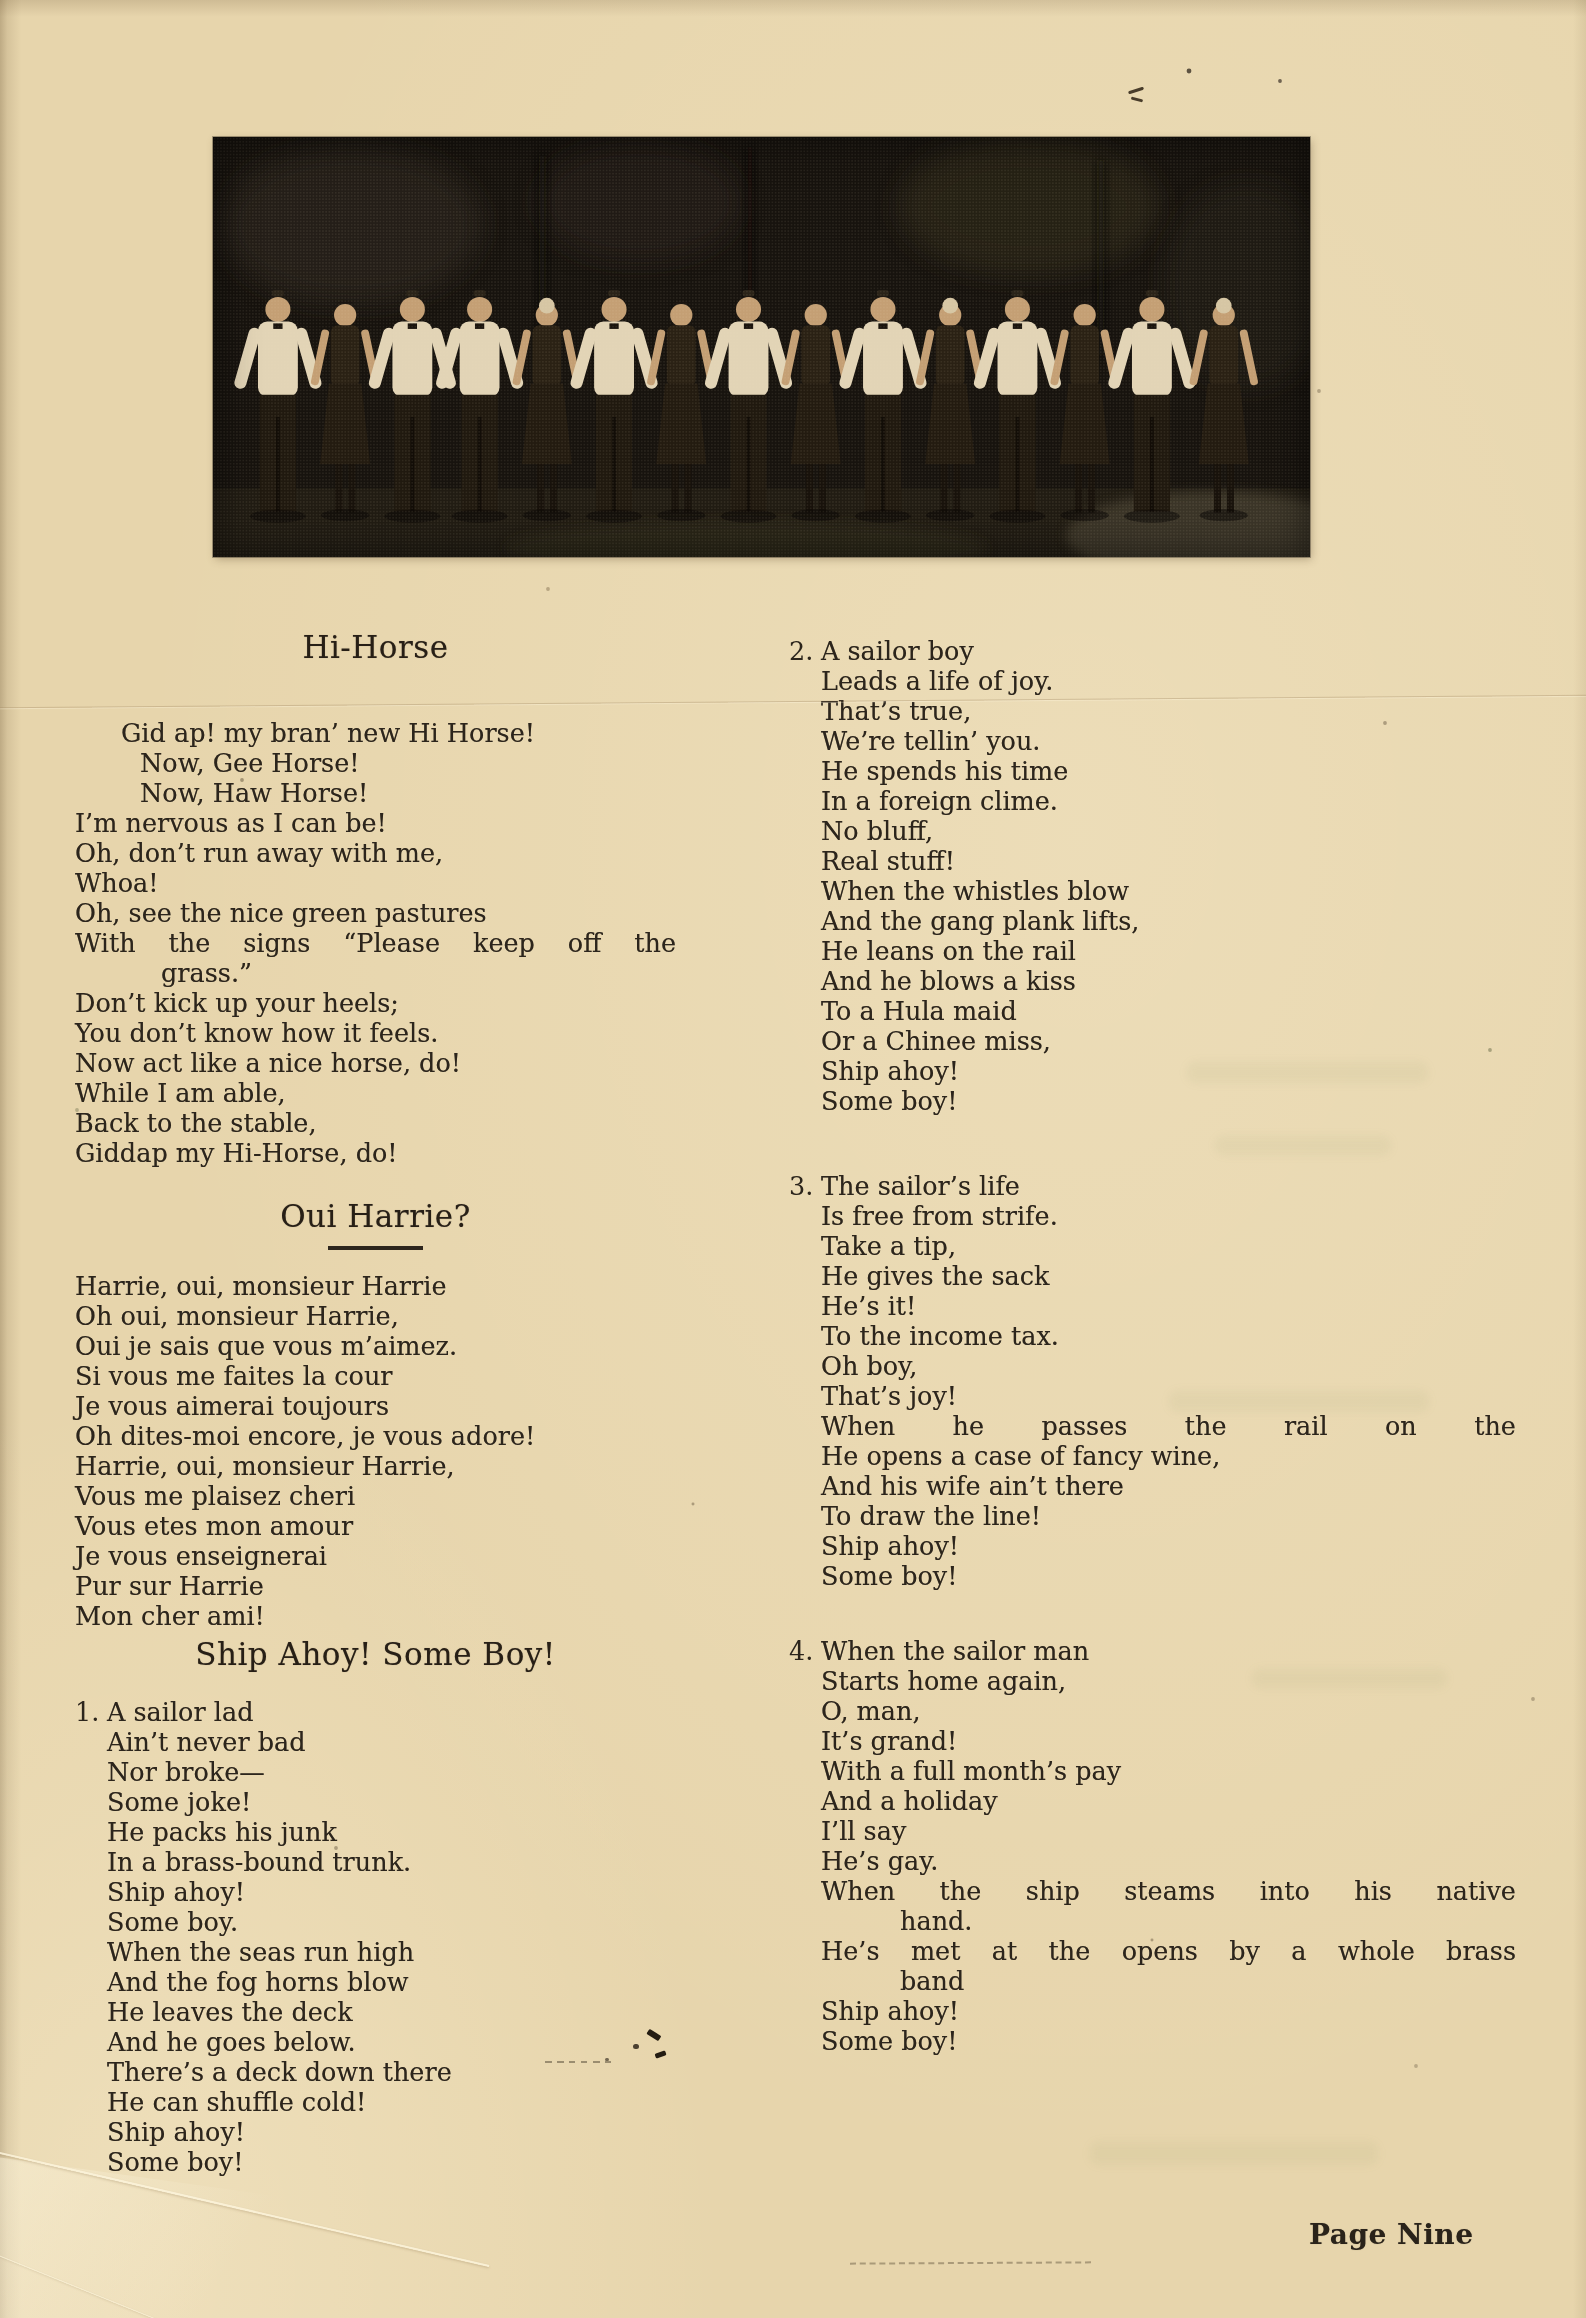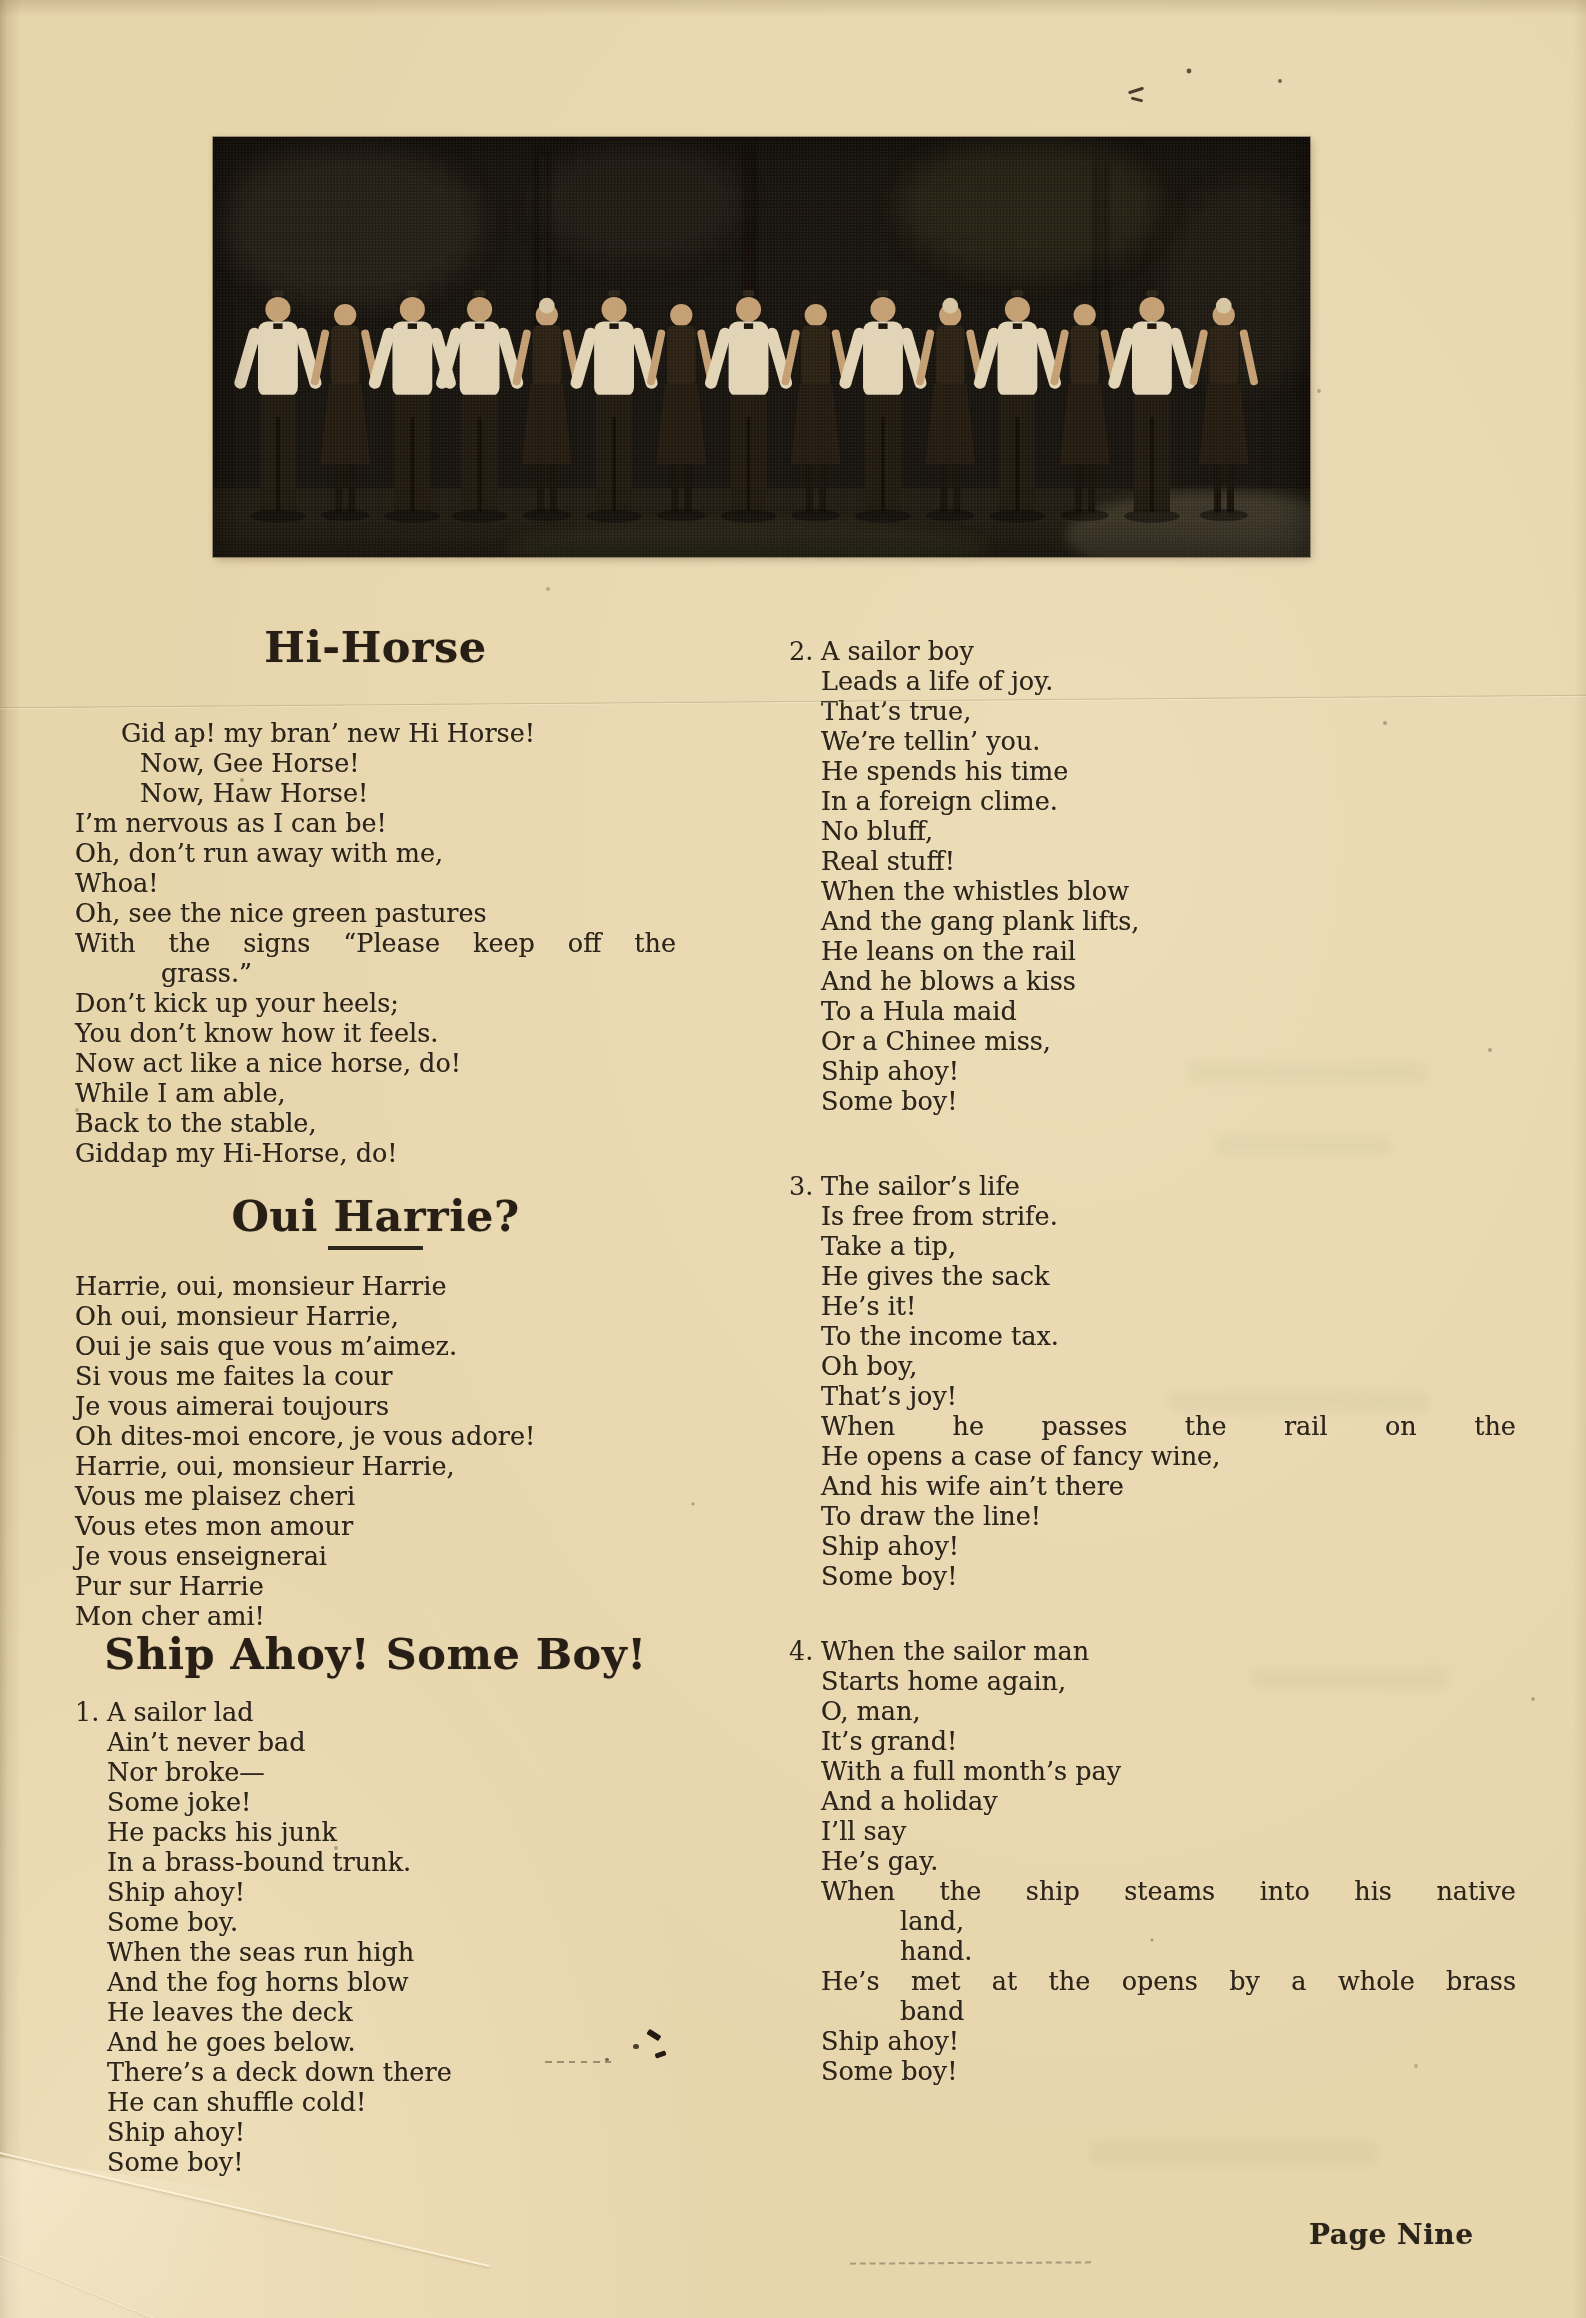--- a/index.html
+++ b/index.html
@@ -26,21 +26,21 @@
     position:absolute;inset:0;
     background-image:radial-gradient(rgba(236,221,186,0.10) 0.5px, transparent 0.8px);
     background-size:3.2px 3.2px;pointer-events:none;
   }
   .photo .vignette{position:absolute;inset:0;box-shadow:inset 0 0 42px rgba(0,0,0,.55);}
   
   .col{position:absolute;}
   #left-col{left:75px;top:625px;width:601px;}
   #right-col{left:789px;top:636px;width:727px;}
   .song-title{
-    font-weight:bold;font-size:43px;line-height:45px;text-align:center;
+    font-weight:normal;font-size:31px;line-height:45px;text-align:center;
     letter-spacing:0.5px;color:#271f16;text-shadow:0 0 0.9px rgba(40,30,18,.35);
   }
   .title-halo{position:absolute;left:111px;top:-14px;width:385px;height:88px;
     background:rgba(248,238,211,.55);filter:blur(6.5px);z-index:-1;}
   .divider{width:95px;height:4.2px;background:#2d261d;margin:6.5px auto 0 auto;}
   .line{font-size:25.5px;line-height:30px;white-space:nowrap;text-shadow:0 0 0.5px rgba(44,37,28,.45);}
   .line.just{display:flex;justify-content:space-between;white-space:normal;gap:6px;}
   .ind-0{padding-left:0;}
   .ind-1{padding-left:46px;}
   .ind-2{padding-left:65px;}
@@ -313,21 +313,20 @@
         <div class="line ind-0">He’s gay.</div>
         <div class="line ind-0 just">
           <span>When</span>
           <span>the</span>
           <span>ship</span>
           <span>steams</span>
           <span>into</span>
           <span>his</span>
           <span>native</span>
         </div>
-        <div class="line ind-4">land,</div>
         <div class="line ind-4">hand.</div>
         <div class="line ind-0 just">
           <span>He’s</span>
           <span>met</span>
           <span>at</span>
           <span>the</span>
           <span>opens</span>
           <span>by</span>
           <span>a</span>
           <span>whole</span>

